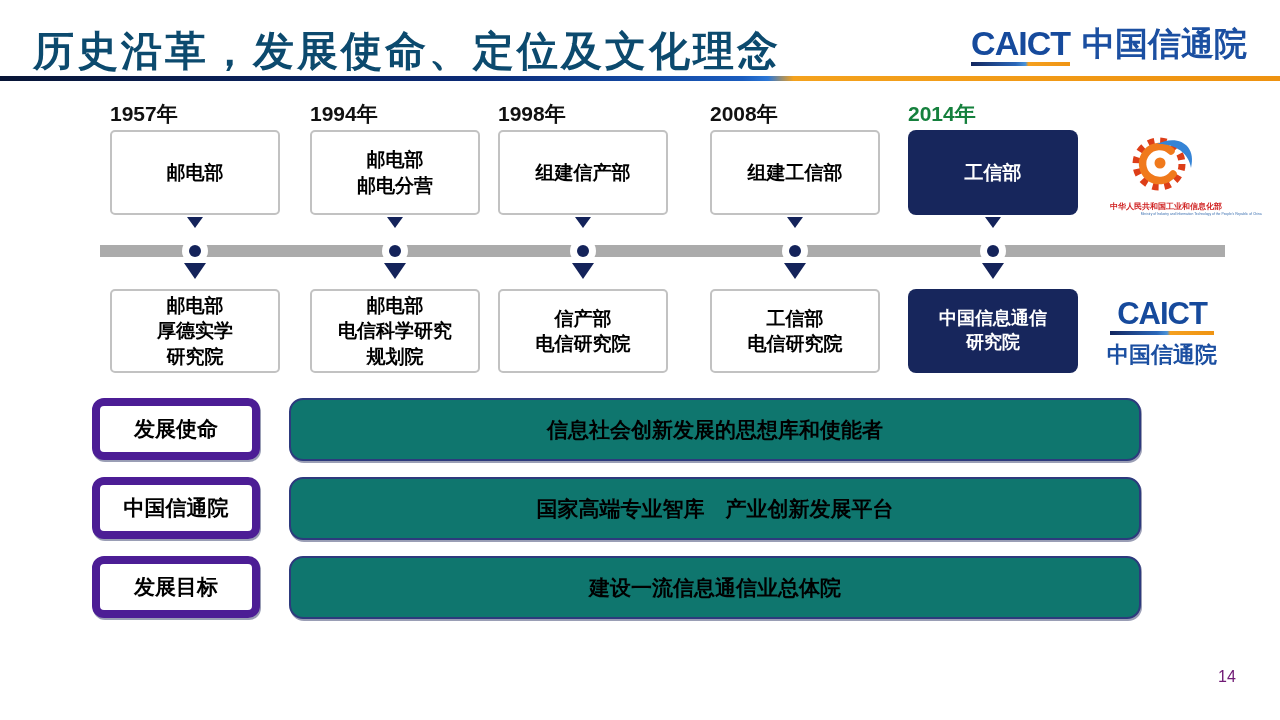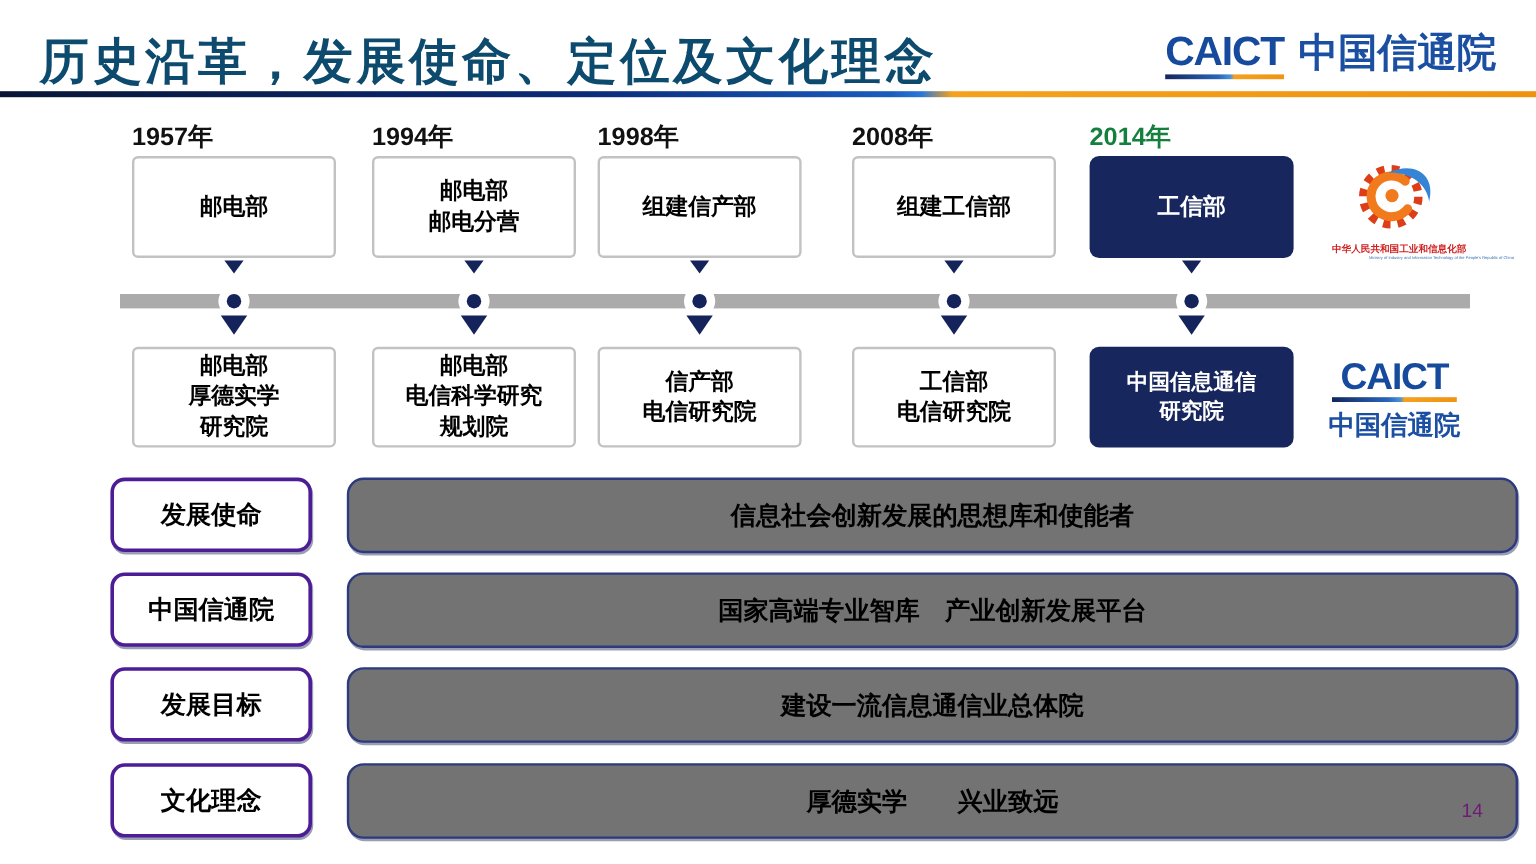--- a/index.html
+++ b/index.html
@@ -50,26 +50,26 @@
                      transform:scale(0.42); transform-origin:50% 0; }
   .caict-logo { position:absolute; left:1102px; top:298px; width:120px; text-align:center; z-index:2; }
   .caict-logo .name { font-size:31px; font-weight:800; color:#164A9C; letter-spacing:-1px; line-height:1; }
   .caict-logo .ul { width:104px; margin:2px auto 0;
     height:4px; background:linear-gradient(90deg,#12265E 0%,#2A66B8 45%,#4A93D8 55%,#F5A01E 58%,#EF9413 100%); }
   .caict-logo .cn { font-size:22px; font-weight:800; color:#1B4FA1; margin-top:5px; white-space:nowrap; }
 
   
   .info-row { position:absolute; left:0; width:1280px; height:63px; }
   .label-box { position:absolute; left:92px; top:0; width:168px; height:62px;
-               border:3px solid #4c1d95; border-radius:12px; background:#fff;
+               border:8px solid #4c1d95; border-radius:12px; background:#fff;
                display:flex; align-items:center; justify-content:center;
                font-size:21px; font-weight:bold; color:#000;
                box-shadow:1px 2px 0 rgba(30,40,90,0.45); }
-  .content-box { position:absolute; left:289px; top:0; width:976px; height:63px;
-               border:2px solid #2D3A7D; border-radius:14px; background:#737373;
+  .content-box { position:absolute; left:289px; top:0; width:852px; height:63px;
+               border:2px solid #2D3A7D; border-radius:14px; background:#0f766e;
                display:flex; align-items:center; justify-content:center;
                font-size:21px; font-weight:bold; color:#000;
                box-shadow:1px 2px 0 rgba(30,40,90,0.45); }
 
   .page-number { position:absolute; left:1218px; top:668px; font-size:16px; color:#701a75; }
 </style>
 </head>
 <body>
 
 <div class="slide">
@@ -203,23 +203,15 @@
       </div>
   </div>
   <div class="info-row" style="top:556px">
     <div class="label-box">
         <span>发展目标</span>
       </div>
     <div class="content-box">
         <span>建设一流信息通信业总体院</span>
       </div>
   </div>
-  <div class="info-row" style="top:636px">
-    <div class="label-box">
-        <span>文化理念</span>
-      </div>
-    <div class="content-box">
-        <span>厚德实学　　兴业致远</span>
-      </div>
-  </div>
 
   <div class="page-number">14</div>
 </div>
 
 </body></html>

